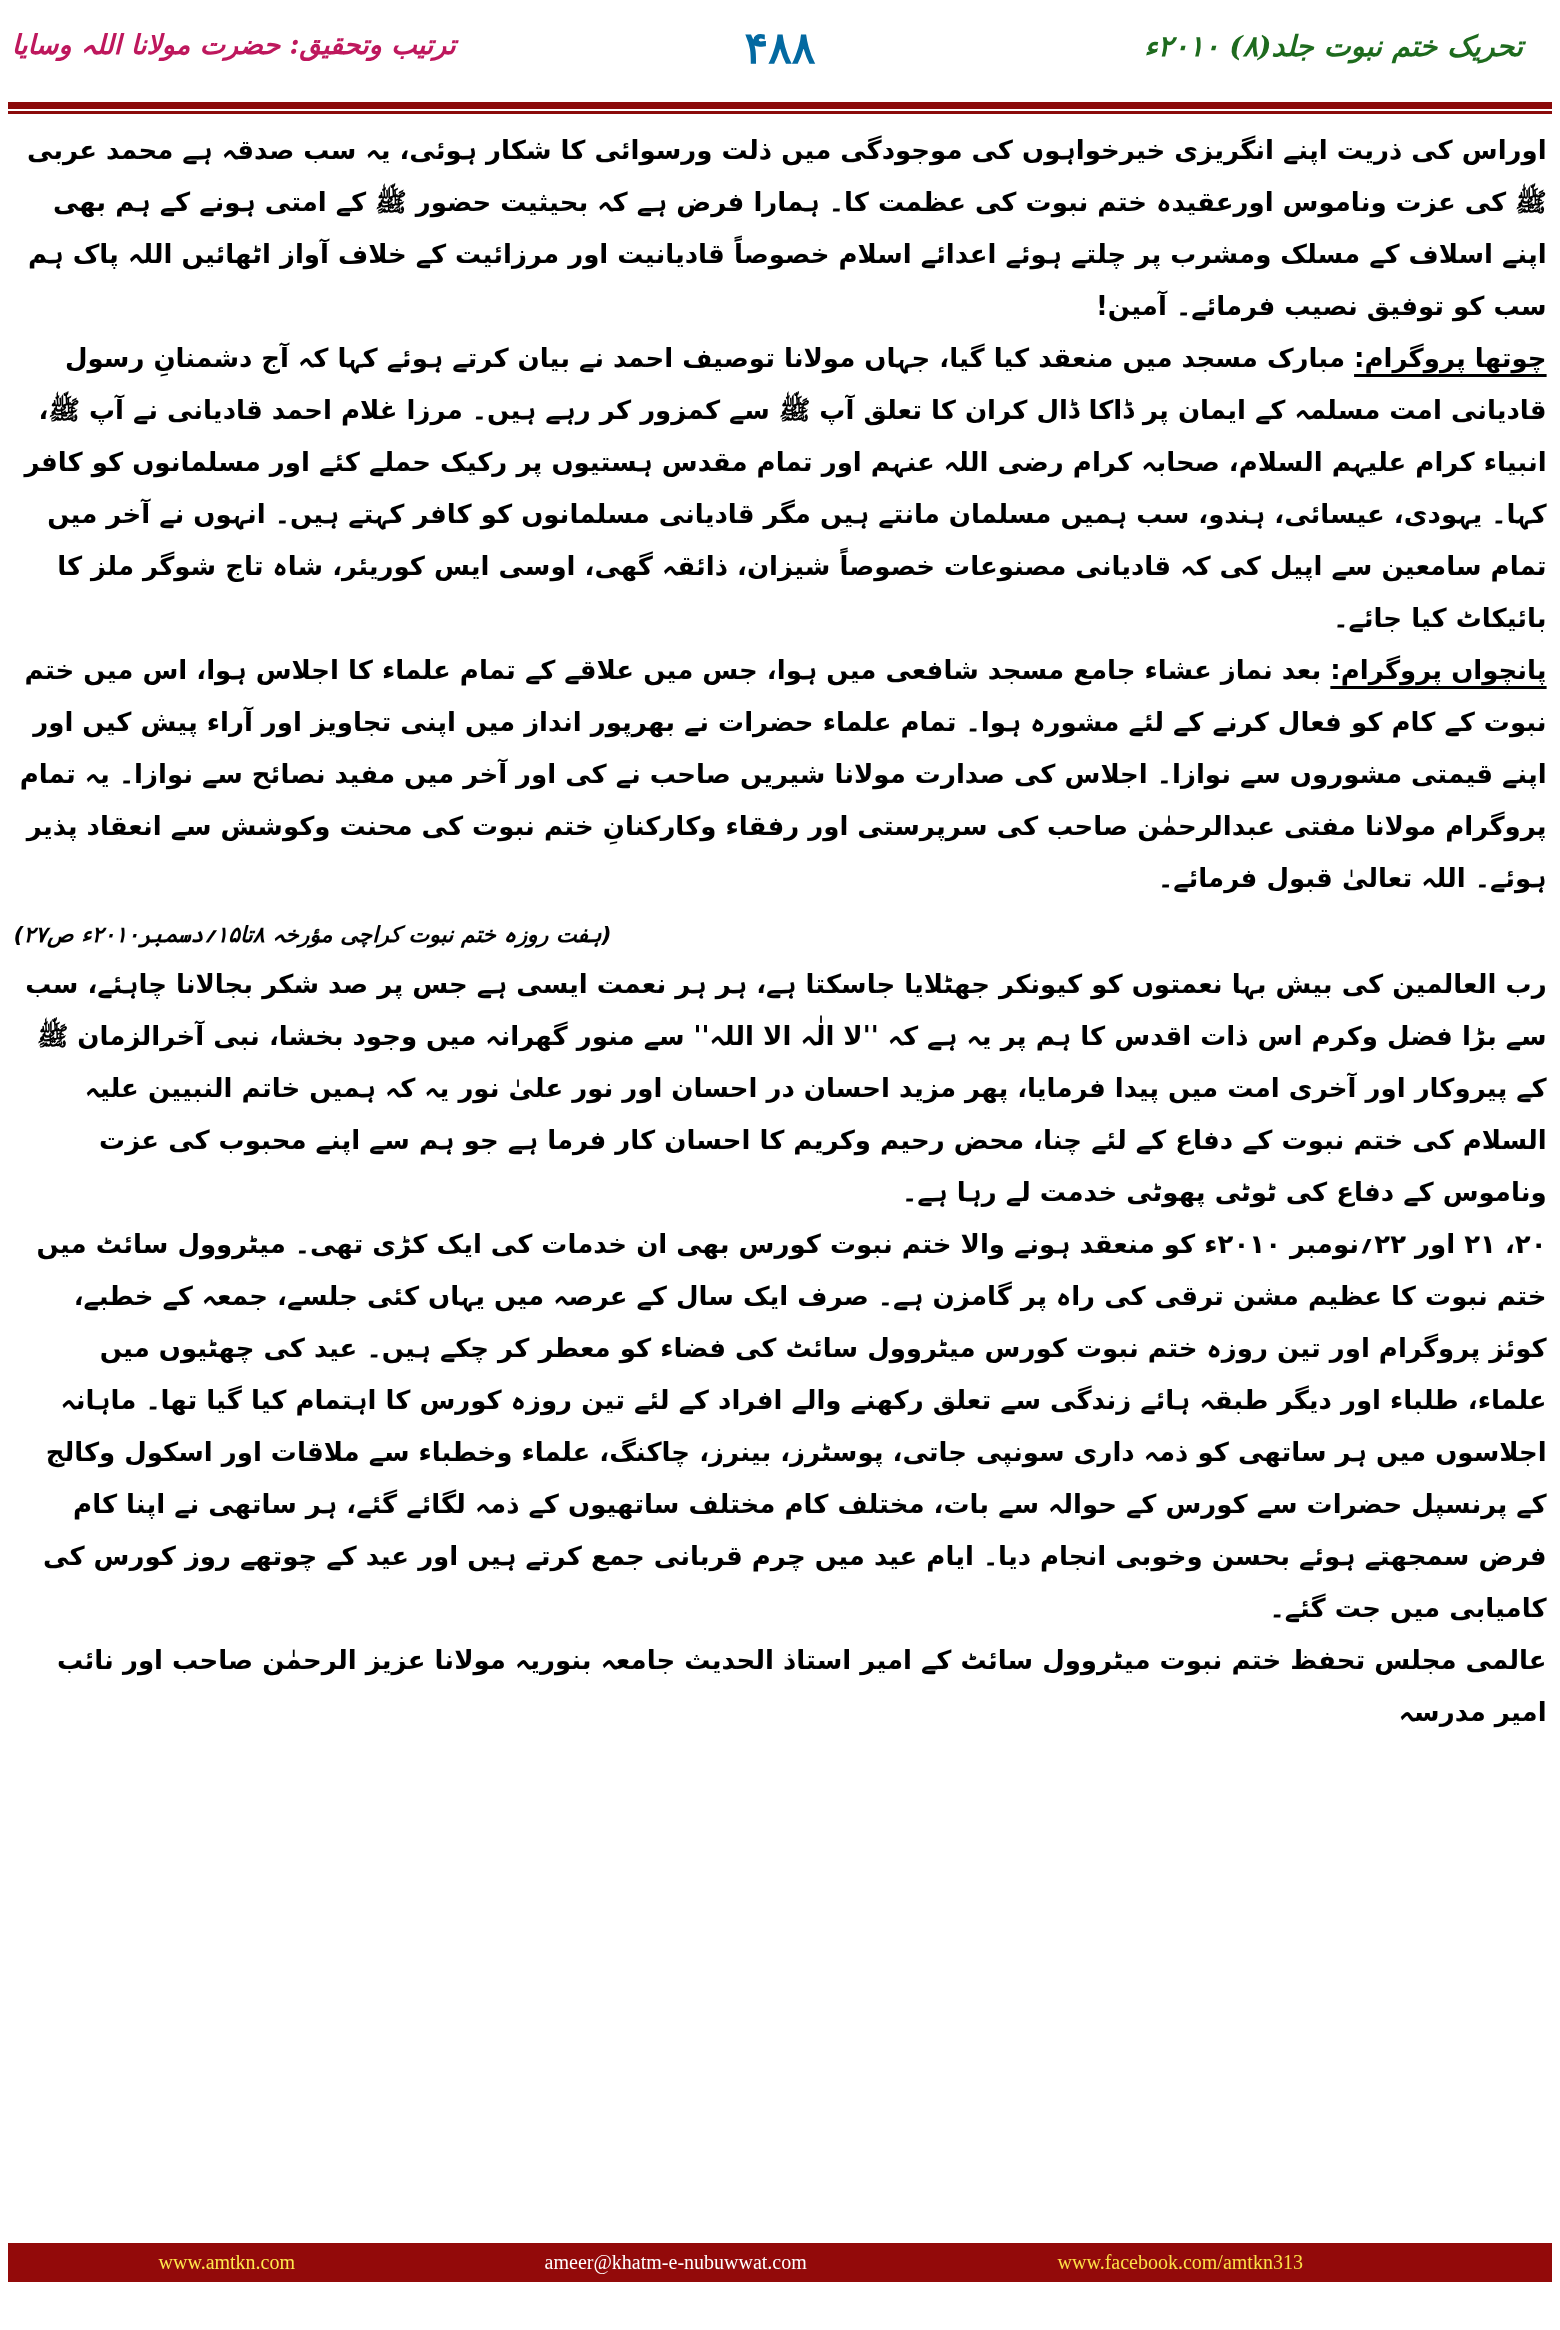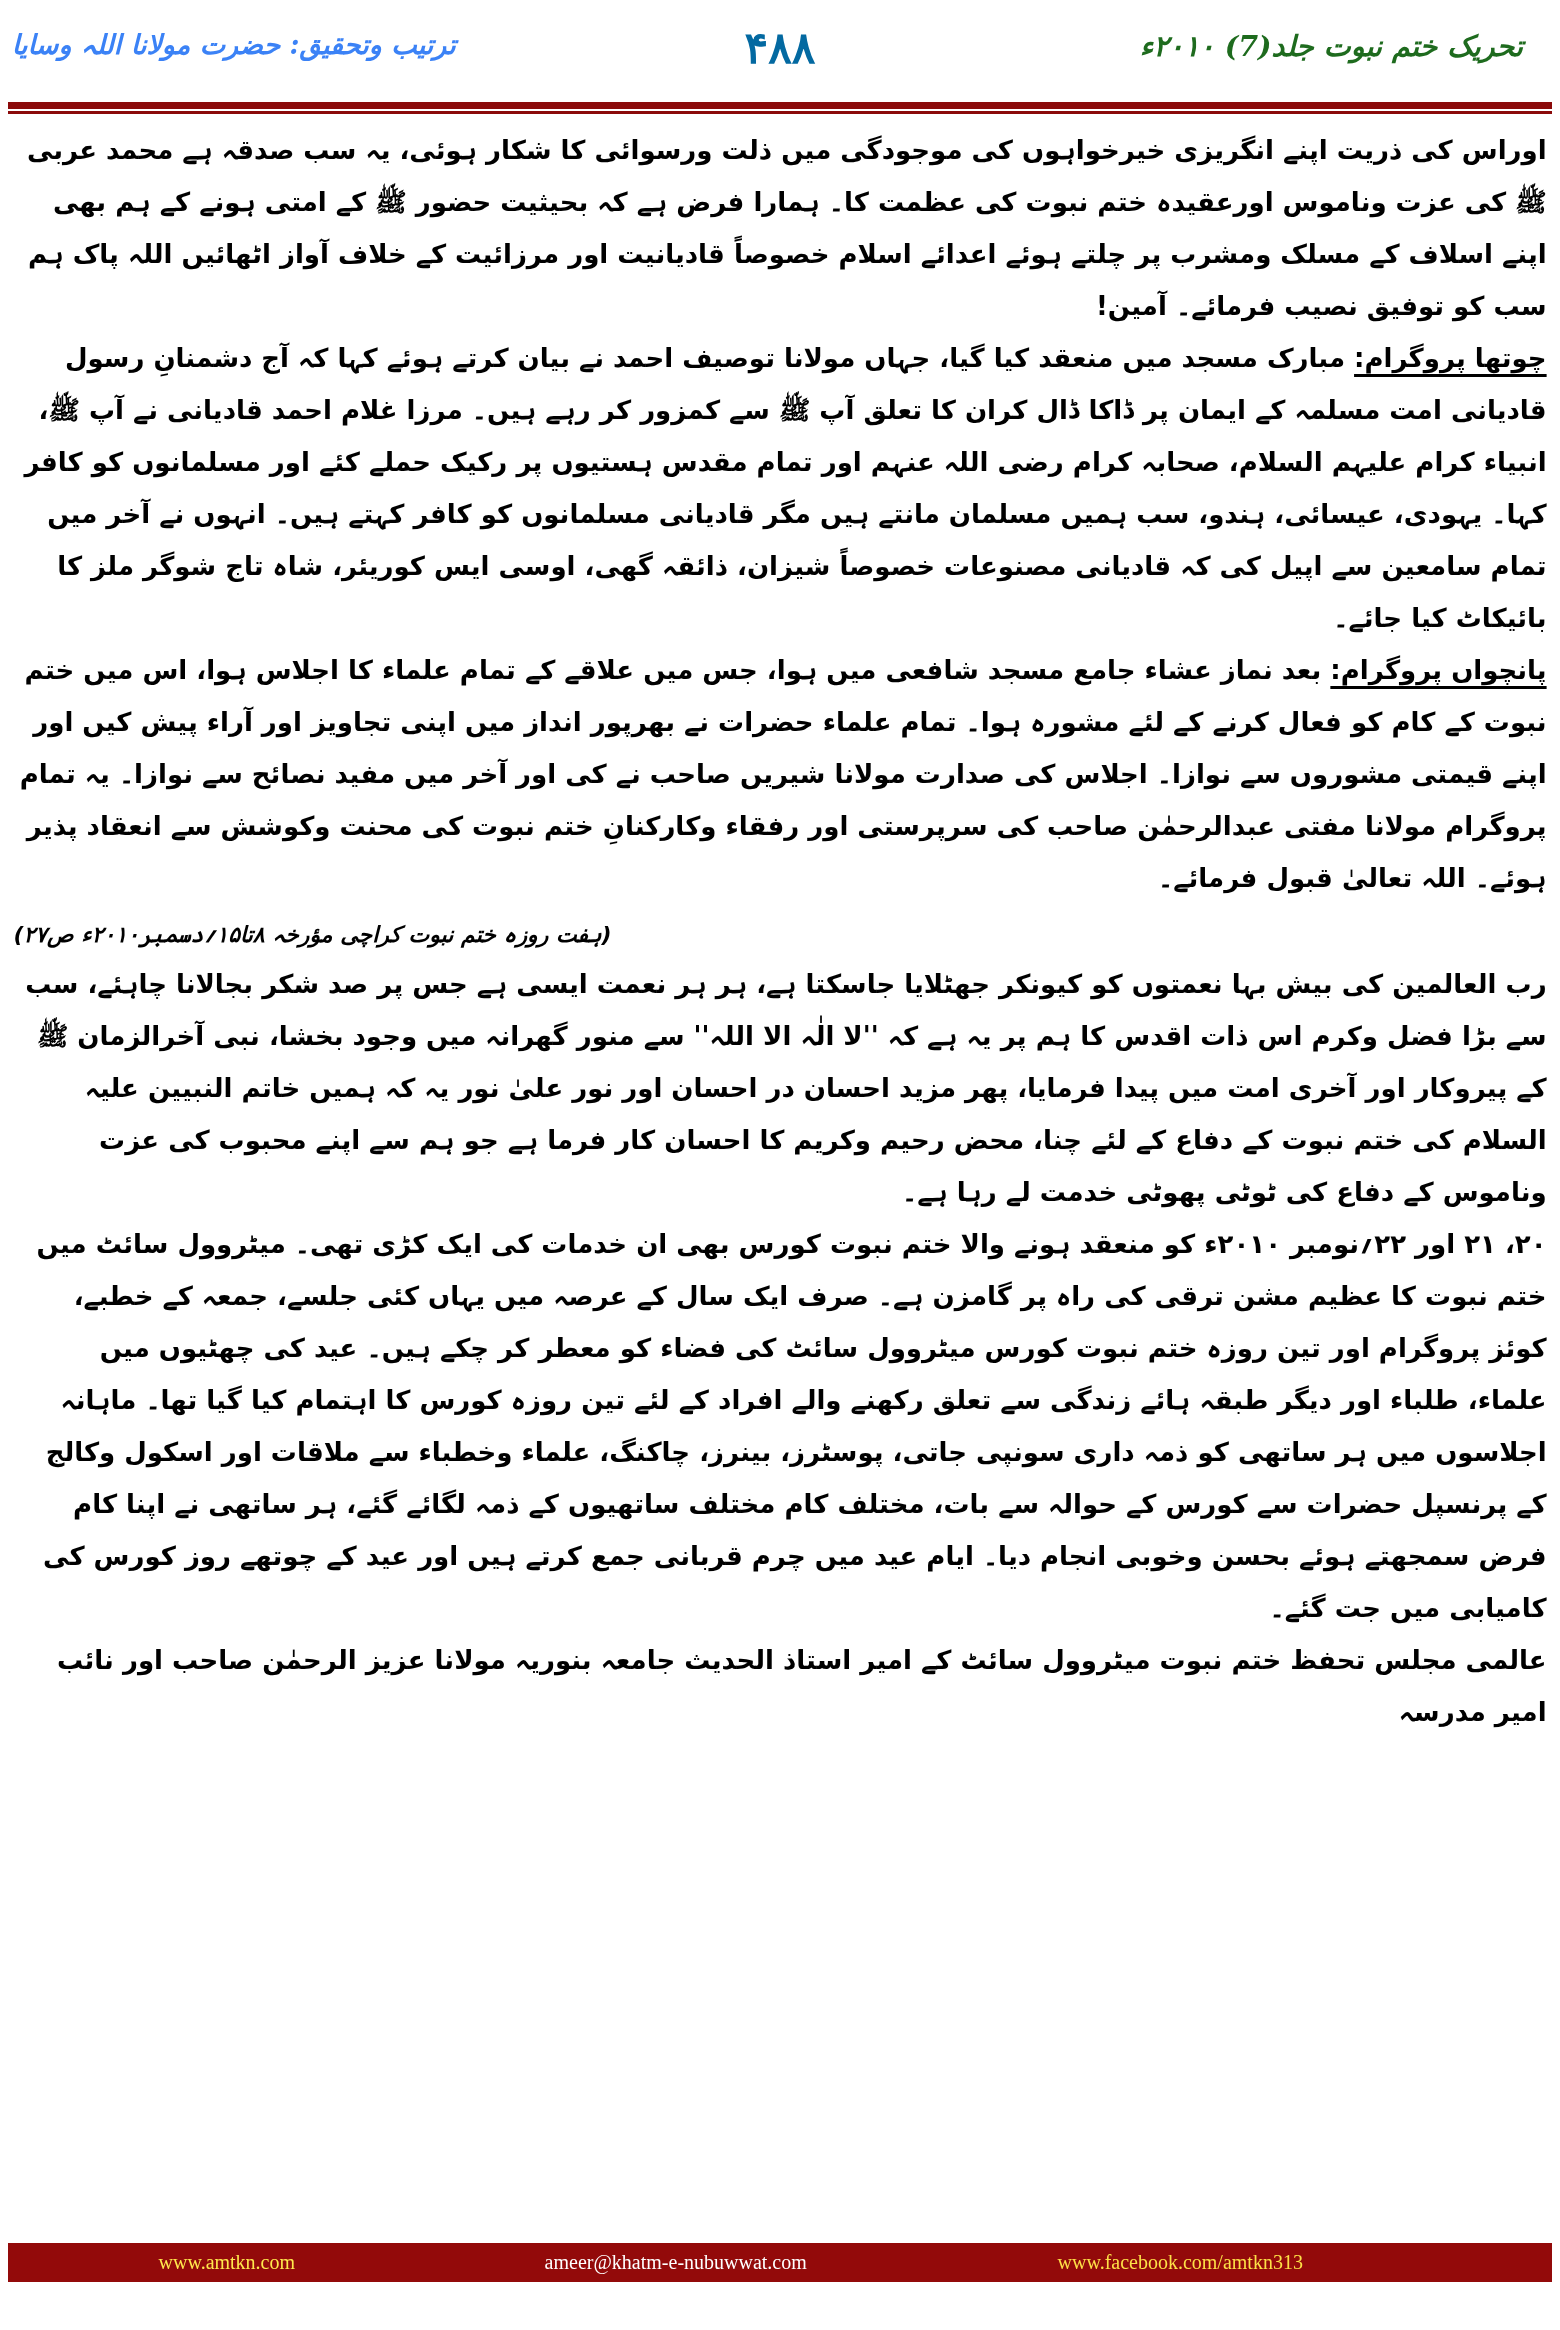--- a/index.html
+++ b/index.html
@@ -8,21 +8,21 @@
     font-family: "DejaVu Sans", sans-serif; color: #000;
   }
   .header { position: absolute; left: 0; top: 0; width: 1560px; height: 118px; }
   .hdr-right {
     position: absolute; right: 37px; top: 28.6px; direction: rtl;
     color: #1e6b1e; font-size: 28.6px; font-weight: bold; font-style: italic;
     font-family: "DejaVu Serif", serif;
   }
   .hdr-left {
     position: absolute; left: 11.8px; top: 28.6px; direction: rtl;
-    color: #3b82f6; font-size: 27px; font-weight: bold; font-style: italic;
+    color: #be185d; font-size: 27px; font-weight: bold; font-style: italic;
     font-family: "DejaVu Serif", serif;
   }
   .hdr-page {
     position: absolute; left: 0; right: 0; top: 22px; text-align: center;
     color: #0369a1; font-size: 44px; font-weight: bold;
     font-family: "DejaVu Serif", serif;
   }
   .rule-thick { position: absolute; left: 7.6px; width: 1544px; top: 102px; height: 6.7px; background: #8b0a0a; }
   .rule-thin  { position: absolute; left: 7.6px; width: 1544px; top: 111px; height: 2.5px; background: #8b0a0a; }
 
@@ -48,21 +48,21 @@
   }
   .footer span { position: absolute; text-align: right; }
   .f1 { left: 151px; color: #ffe94d; }
   .f2 { left: 537px; color: #ffffff; }
   .f3 { left: 1050px; color: #fde047; }
 </style>
 </head>
 <body>
 
 <div class="header">
-  <div class="hdr-right">تحریک ختم نبوت جلد(7) ۲۰۱۰ء</div>
+  <div class="hdr-right">تحریک ختم نبوت جلد(۸) ۲۰۱۰ء</div>
   <div class="hdr-page">۴۸۸</div>
   <div class="hdr-left">ترتیب وتحقیق: حضرت مولانا اللہ وسایا</div>
   <div class="rule-thick"></div>
   <div class="rule-thin"></div>
 </div>
 
 <div class="body-text">
   <p class="last">اوراس کی ذریت اپنے انگریزی خیرخواہوں کی موجودگی میں ذلت ورسوائی کا شکار ہوئی، یہ سب صدقہ ہے محمد عربی ﷺ کی عزت وناموس اورعقیدہ ختم نبوت کی عظمت کا۔ ہمارا فرض ہے کہ بحیثیت حضور ﷺ کے امتی ہونے کے ہم بھی اپنے اسلاف کے مسلک ومشرب پر چلتے ہوئے اعدائے اسلام خصوصاً قادیانیت اور مرزائیت کے خلاف آواز اٹھائیں اللہ پاک ہم سب کو توفیق نصیب فرمائے۔ آمین!</p>
   <p class="last"><span class="u">چوتھا پروگرام:</span><span> مبارک مسجد میں منعقد کیا گیا، جہاں مولانا توصیف احمد نے بیان کرتے ہوئے کہا کہ آج دشمنانِ رسول قادیانی امت مسلمہ کے ایمان پر ڈاکا ڈال کران کا تعلق آپ ﷺ سے کمزور کر رہے ہیں۔ مرزا غلام احمد قادیانی نے آپ ﷺ، انبیاء کرام علیہم السلام، صحابہ کرام رضی اللہ عنہم اور تمام مقدس ہستیوں پر رکیک حملے کئے اور مسلمانوں کو کافر کہا۔ یہودی، عیسائی، ہندو، سب ہمیں مسلمان مانتے ہیں مگر قادیانی مسلمانوں کو کافر کہتے ہیں۔ انہوں نے آخر میں تمام سامعین سے اپیل کی کہ قادیانی مصنوعات خصوصاً شیزان، ذائقہ گھی، اوسی ایس کوریئر، شاہ تاج شوگر ملز کا بائیکاٹ کیا جائے۔</span></p>
   <p class="last"><span class="u">پانچواں پروگرام:</span><span> بعد نماز عشاء جامع مسجد شافعی میں ہوا، جس میں علاقے کے تمام علماء کا اجلاس ہوا، اس میں ختم نبوت کے کام کو فعال کرنے کے لئے مشورہ ہوا۔ تمام علماء حضرات نے بھرپور انداز میں اپنی تجاویز اور آراء پیش کیں اور اپنے قیمتی مشوروں سے نوازا۔ اجلاس کی صدارت مولانا شیریں صاحب نے کی اور آخر میں مفید نصائح سے نوازا۔ یہ تمام پروگرام مولانا مفتی عبدالرحمٰن صاحب کی سرپرستی اور رفقاء وکارکنانِ ختم نبوت کی محنت وکوشش سے انعقاد پذیر ہوئے۔ اللہ تعالیٰ قبول فرمائے۔</span></p>

